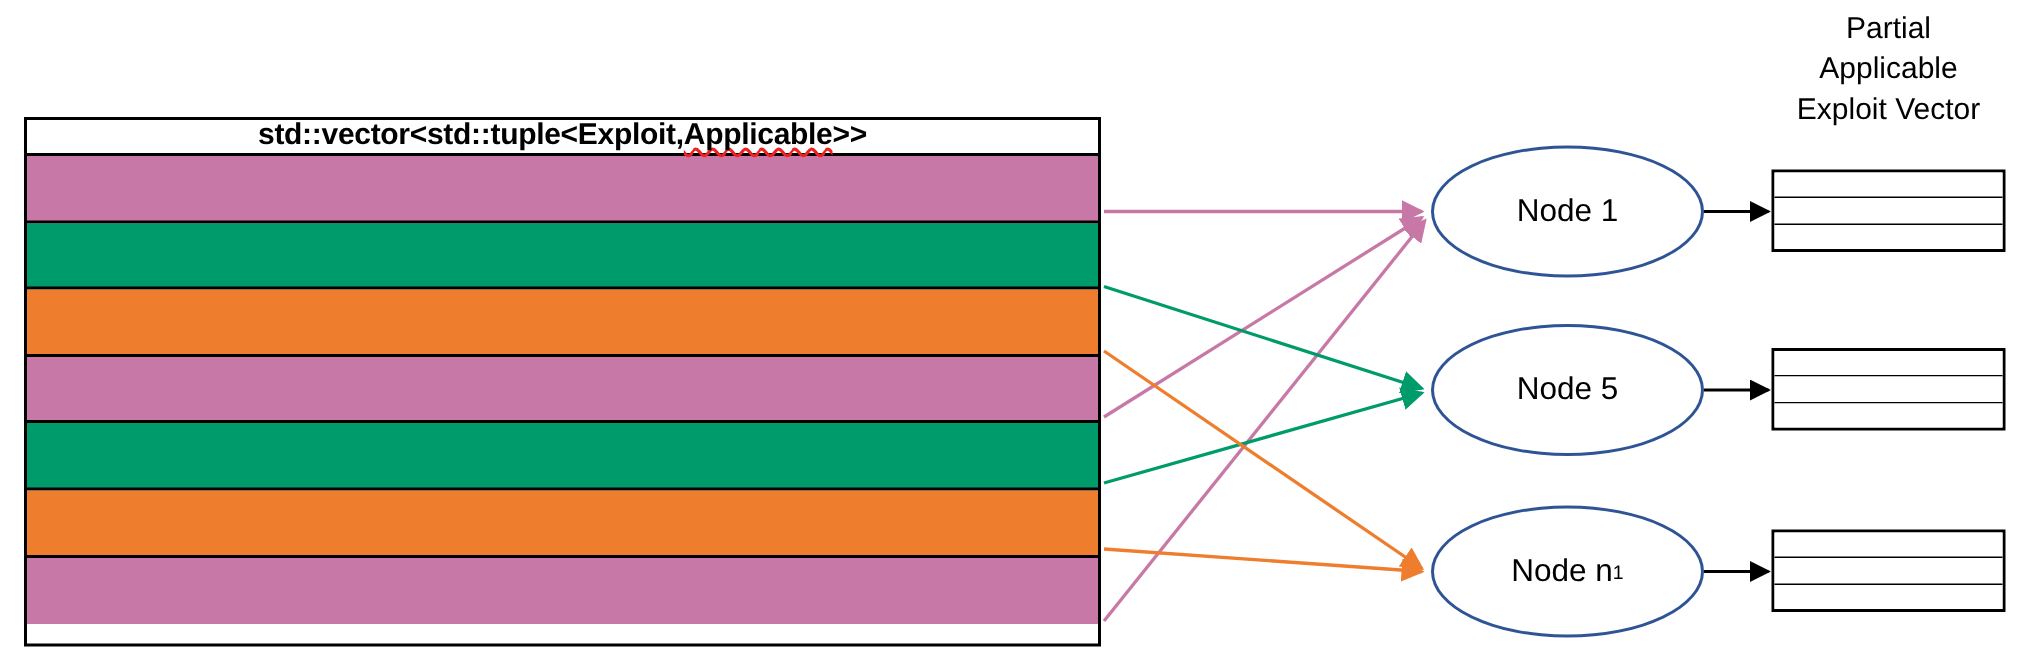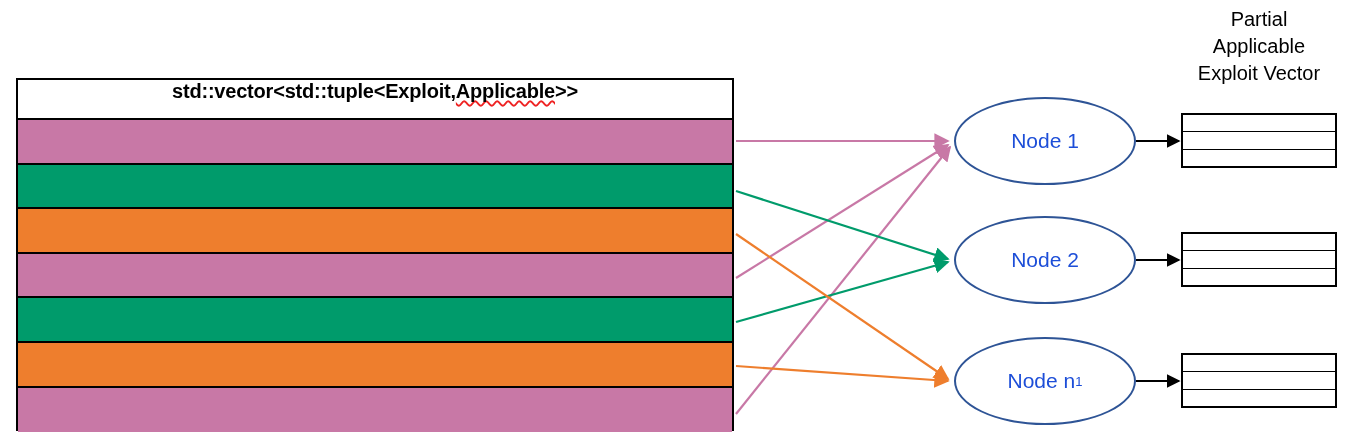--- a/index.html
+++ b/index.html
@@ -24,26 +24,26 @@
     position: absolute;
     left: 16px;
     top: 78px;
     width: 718px;
     height: 353px;
     box-sizing: border-box;
     border: 2px solid #000000;
     background: #ffffff;
   }
   .vec-header {
-    height: 40px;
+    height: 24px;
     box-sizing: border-box;
     border-bottom: 2px solid #000000;
     background: #ffffff;
     display: flex;
-    align-items: flex-start;
+    align-items: flex-end;
     justify-content: center;
     font-weight: bold;
     font-size: 20px;
     color: #000000;
     letter-spacing: -0.2px;
     white-space: nowrap;
   }
   .vec-header .tok-plain { }
   .vec-header .tok-misspelled {
     text-decoration: underline wavy #ee2222;
@@ -66,21 +66,21 @@
     width: 182px;
     height: 88px;
     box-sizing: border-box;
     border: 2.5px solid #2E5496;
     border-radius: 50%;
     background: #ffffff;
     display: flex;
     align-items: center;
     justify-content: center;
     font-size: 21px;
-    color: #1d4ed8;
+    color: #000000;
   }
   .node .sub {
     font-size: 13px;
     vertical-align: sub;
     line-height: 1;
   }
   #node-1  { left: 954px; top: 97px; }
   #node-2  { left: 954px; top: 216px; }
   #node-n1 { left: 954px; top: 337px; }
 
@@ -176,21 +176,21 @@
 
     <line x1="1136" y1="141" x2="1179" y2="141" stroke="#000000" stroke-width="2" marker-end="url(#ah-black)"></line>
     <line x1="1136" y1="260" x2="1179" y2="260" stroke="#000000" stroke-width="2" marker-end="url(#ah-black)"></line>
     <line x1="1136" y1="381" x2="1179" y2="381" stroke="#000000" stroke-width="2" marker-end="url(#ah-black)"></line>
   </svg>
 
   <div class="node" id="node-1">
     <span>Node 1</span>
   </div>
   <div class="node" id="node-2">
-    <span>Node 2</span>
+    <span>Node 5</span>
   </div>
   <div class="node" id="node-n1">
     <span>Node n</span>
       <span class="sub">1</span>
   </div>
 
   <div id="out-caption">
     <div>Partial</div>
     <div>Applicable</div>
     <div>Exploit Vector</div>

